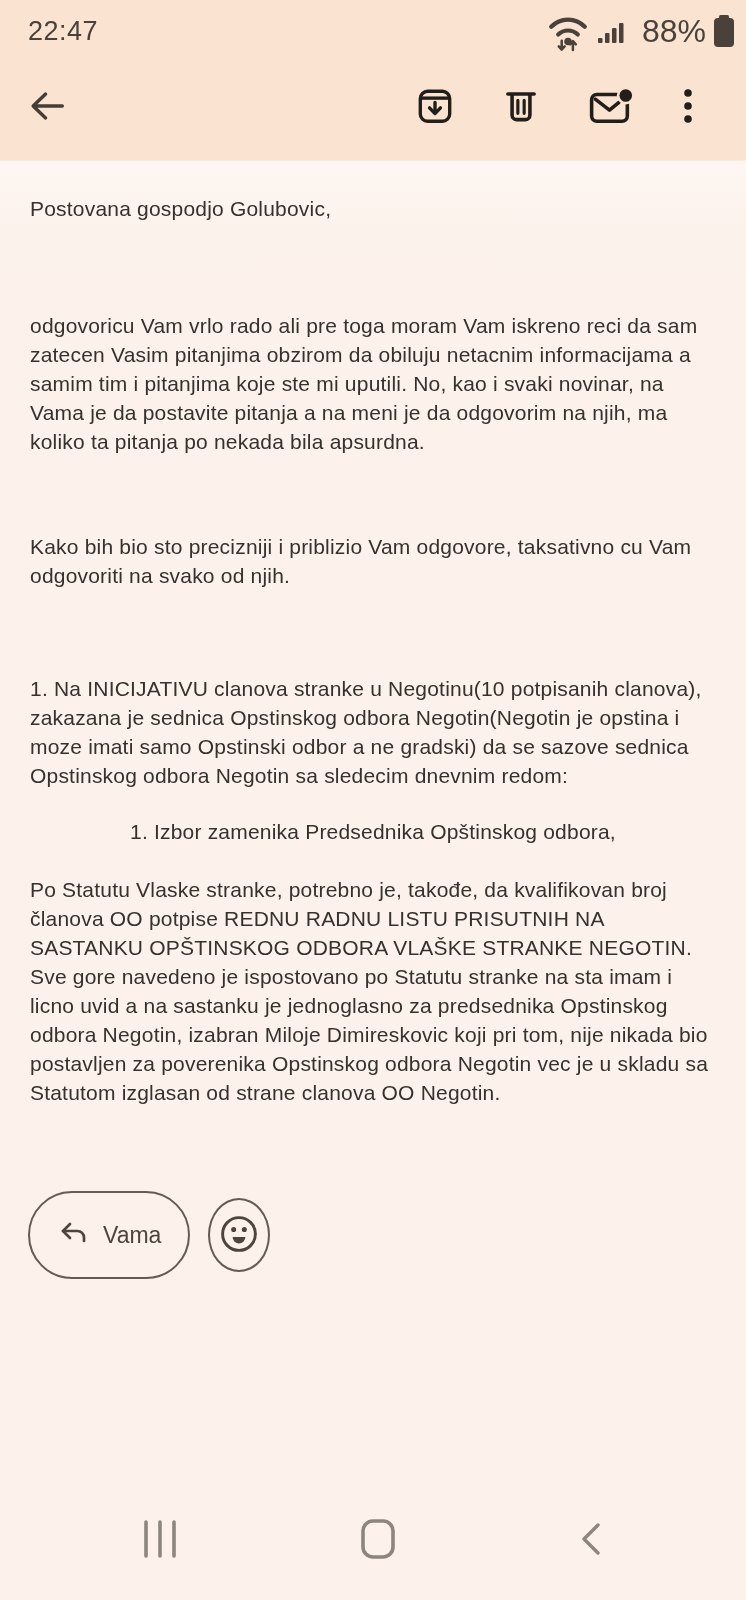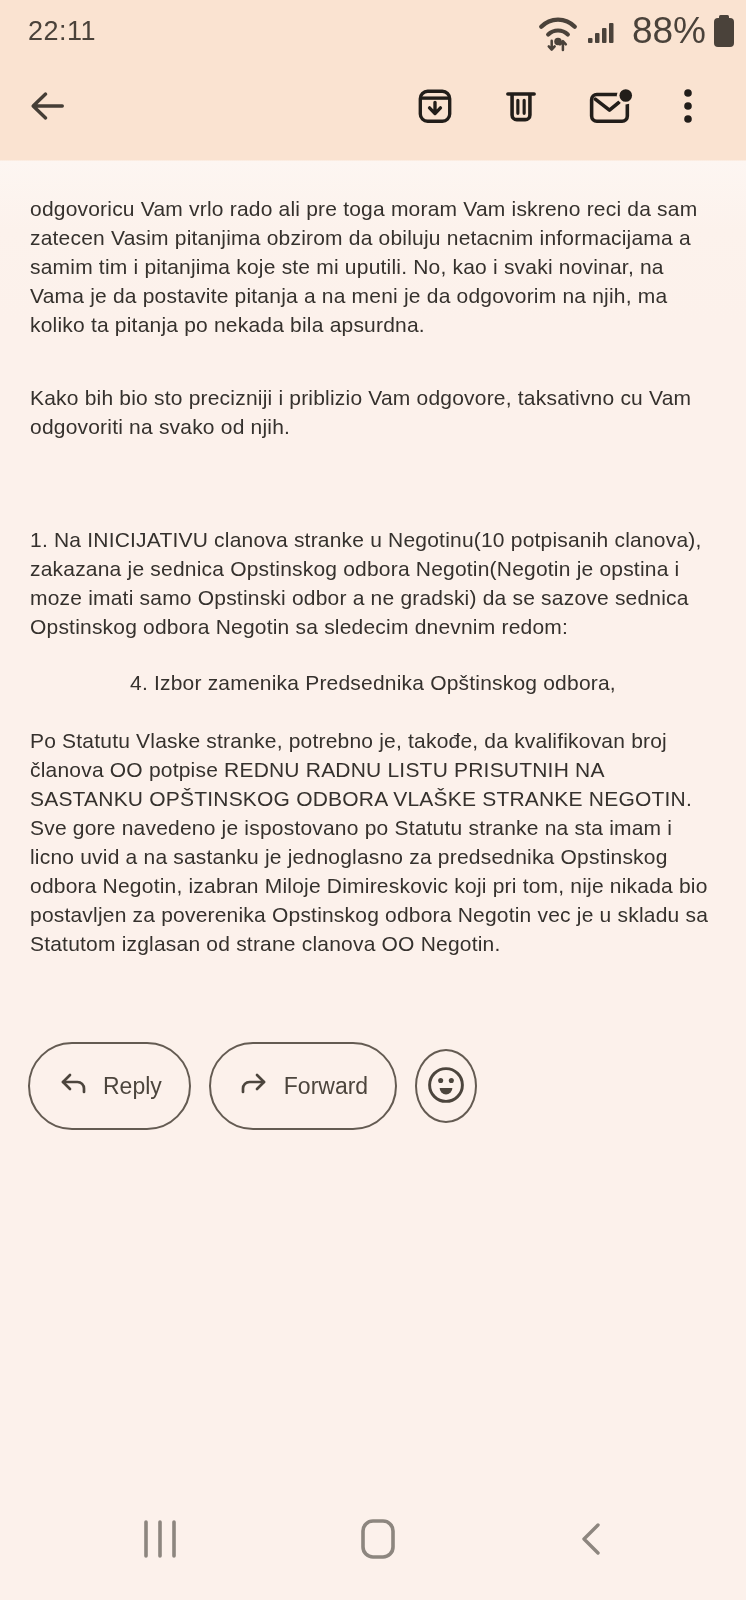--- a/index.html
+++ b/index.html
@@ -15,38 +15,38 @@
   }
   
   .status-bar {
     height:58px;
     display:flex; align-items:center; justify-content:space-between;
     padding:0 10px 0 28px;
   }
   .status-time { font-size:27px; color:#4a423a; letter-spacing:0.5px; padding-top:4px; }
   .status-right { display:flex; align-items:center; gap:6px; padding-top:4px; }
   .status-right svg { display:block; }
-  .battery-pct { font-size:37px; color:#4a423a; margin-left:9px; }
+  .battery-pct { font-size:32px; color:#4a423a; margin-left:9px; }
   
   .toolbar {
     height:100px;
     display:flex; align-items:center;
     padding:0 48px 0 26px;
   }
   .tool-btn { display:flex; align-items:center; justify-content:center; cursor:pointer; }
   .toolbar-spacer { flex:1; }
   .toolbar-right { display:flex; align-items:center; gap:44px; }
   
   .content {
     padding:36px 30px 0 30px;
     font-size:21px; line-height:29px; letter-spacing:0.2px;
     color:#35312d;
   }
   .greeting   { margin-bottom:88px; }
-  .para-1     { margin-bottom:44px; }
+  .para-1     { margin-bottom:76px; }
   .para-2     { margin-bottom:84px; }
   .para-3     { margin-bottom:27px; }
   .agenda     { margin-left:100px; }
   .agenda-item{ margin-bottom:29px; }
   .para-4     { margin-top:8px; }
   
   .actions {
     display:flex; align-items:center;
     gap:18px;
     padding:0 28px;
@@ -79,21 +79,21 @@
     padding:0 140px;
   }
   .nav-btn { display:flex; align-items:center; justify-content:center; cursor:pointer; }
 </style>
 </head>
 <body>
 
 <div class="screen">
 
   <div class="status-bar">
-    <div class="status-time">22:11</div>
+    <div class="status-time">22:47</div>
     <div class="status-right">
       <span>
         <svg width="46" height="42" viewBox="0 0 32 30">
           <path d="M4 12 A16.5 16.5 0 0 1 28 12" fill="none" stroke="#4a423a" stroke-width="3" stroke-linecap="round"></path>
           <path d="M9 17.5 A10 10 0 0 1 23 17.5" fill="none" stroke="#4a423a" stroke-width="3" stroke-linecap="round"></path>
           <circle cx="16" cy="22.5" r="2.7" fill="#4a423a"></circle>
           <path d="M11.5 22 V28 M9.4 26 L11.5 28.3 L13.6 26" fill="none" stroke="#4a423a" stroke-width="1.8" stroke-linecap="round" stroke-linejoin="round"></path>
           <path d="M19.5 28.5 V22.5 M17.4 24.5 L19.5 22.2 L21.6 24.5" fill="none" stroke="#4a423a" stroke-width="1.8" stroke-linecap="round" stroke-linejoin="round"></path>
         </svg>
       </span>
@@ -159,47 +159,39 @@
             <circle cx="10" cy="8" r="3.8" fill="#221e1a"></circle>
             <circle cx="10" cy="21" r="3.8" fill="#221e1a"></circle>
             <circle cx="10" cy="34" r="3.8" fill="#221e1a"></circle>
           </svg>
         </span>
       </div>
     </div>
   </div>
 
   <div class="content">
+    <p class="greeting">Postovana gospodjo Golubovic,</p>
     <p class="para-1">odgovoricu Vam vrlo rado ali pre toga moram Vam iskreno reci da sam zatecen Vasim pitanjima obzirom da obiluju netacnim informacijama a samim tim i pitanjima koje ste mi uputili. No, kao i svaki novinar, na Vama je da postavite pitanja a na meni je da odgovorim na njih, ma koliko ta pitanja po nekada bila apsurdna.</p>
     <p class="para-2">Kako bih bio sto precizniji i priblizio Vam odgovore, taksativno cu Vam odgovoriti na svako od njih.</p>
     <p class="para-3">1. Na INICIJATIVU clanova stranke u Negotinu(10 potpisanih clanova), zakazana je sednica Opstinskog odbora Negotin(Negotin je opstina i moze imati samo Opstinski odbor a ne gradski) da se sazove sednica Opstinskog odbora Negotin sa sledecim dnevnim redom:</p>
     <div class="agenda">
-      <p class="agenda-item">4. Izbor zamenika Predsednika Opštinskog odbora,</p>
+      <p class="agenda-item">1. Izbor zamenika Predsednika Opštinskog odbora,</p>
     </div>
     <p class="para-4">Po Statutu Vlaske stranke, potrebno je, takođe, da kvalifikovan broj članova OO potpise REDNU RADNU LISTU PRISUTNIH NA SASTANKU OPŠTINSKOG ODBORA VLAŠKE STRANKE NEGOTIN. Sve gore navedeno je ispostovano po Statutu stranke na sta imam i licno uvid a na sastanku je jednoglasno za predsednika Opstinskog odbora Negotin, izabran Miloje Dimireskovic koji pri tom, nije nikada bio postavljen za poverenika Opstinskog odbora Negotin vec je u skladu sa Statutom izglasan od strane clanova OO Negotin.</p>
   </div>
 
   <div class="actions">
     <button class="pill-btn">
       <span>
         <svg width="32" height="30" viewBox="0 0 32 30">
           <path d="M27 24 V20.5 a6.5 6.5 0 0 0 -6.5 -6.5 H6" fill="none" stroke="#4c453d" stroke-width="2.7" stroke-linecap="round" stroke-linejoin="round"></path>
           <path d="M13 7 L6 14 L13 21" fill="none" stroke="#4c453d" stroke-width="2.7" stroke-linecap="round" stroke-linejoin="round"></path>
         </svg>
       </span>
-      <span>Reply</span>
-    </button>
-    <button class="pill-btn">
-      <span>
-        <svg width="32" height="30" viewBox="0 0 32 30">
-          <path d="M5 24 V20.5 a6.5 6.5 0 0 1 6.5 -6.5 H26" fill="none" stroke="#4c453d" stroke-width="2.7" stroke-linecap="round" stroke-linejoin="round"></path>
-          <path d="M19 7 L26 14 L19 21" fill="none" stroke="#4c453d" stroke-width="2.7" stroke-linecap="round" stroke-linejoin="round"></path>
-        </svg>
-      </span>
-      <span>Forward</span>
+      <span>Vama</span>
     </button>
     <button class="emoji-btn">
       <span>
         <svg width="40" height="40" viewBox="0 0 30 30">
           <circle cx="15" cy="15" r="12.3" fill="none" stroke="#4c453d" stroke-width="2.2"></circle>
           <circle cx="11" cy="11.6" r="1.9" fill="#4c453d"></circle>
           <circle cx="19" cy="11.6" r="1.9" fill="#4c453d"></circle>
           <path d="M10.2 17.3 a4.8 4.8 0 0 0 9.6 0 Z" fill="#4c453d"></path>
         </svg>
       </span>

